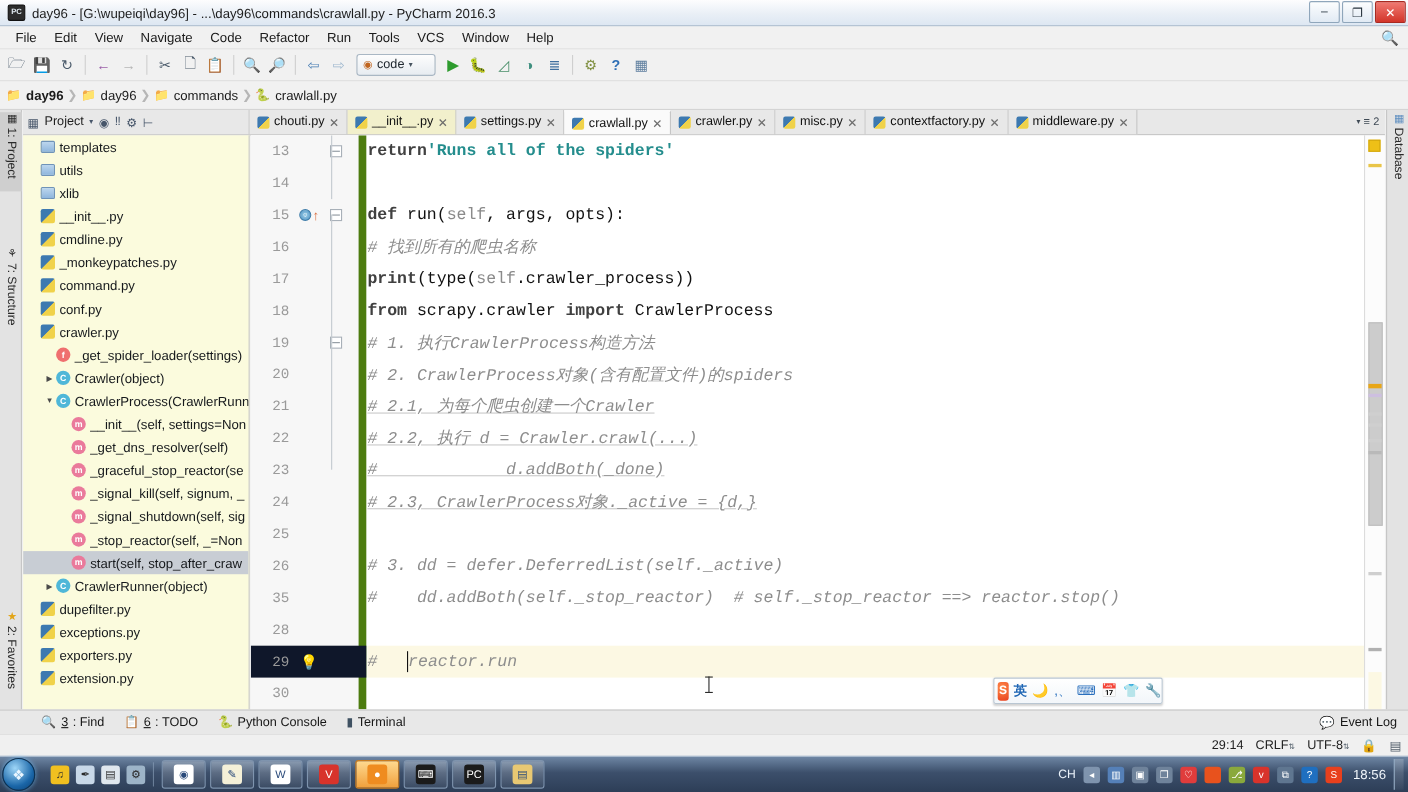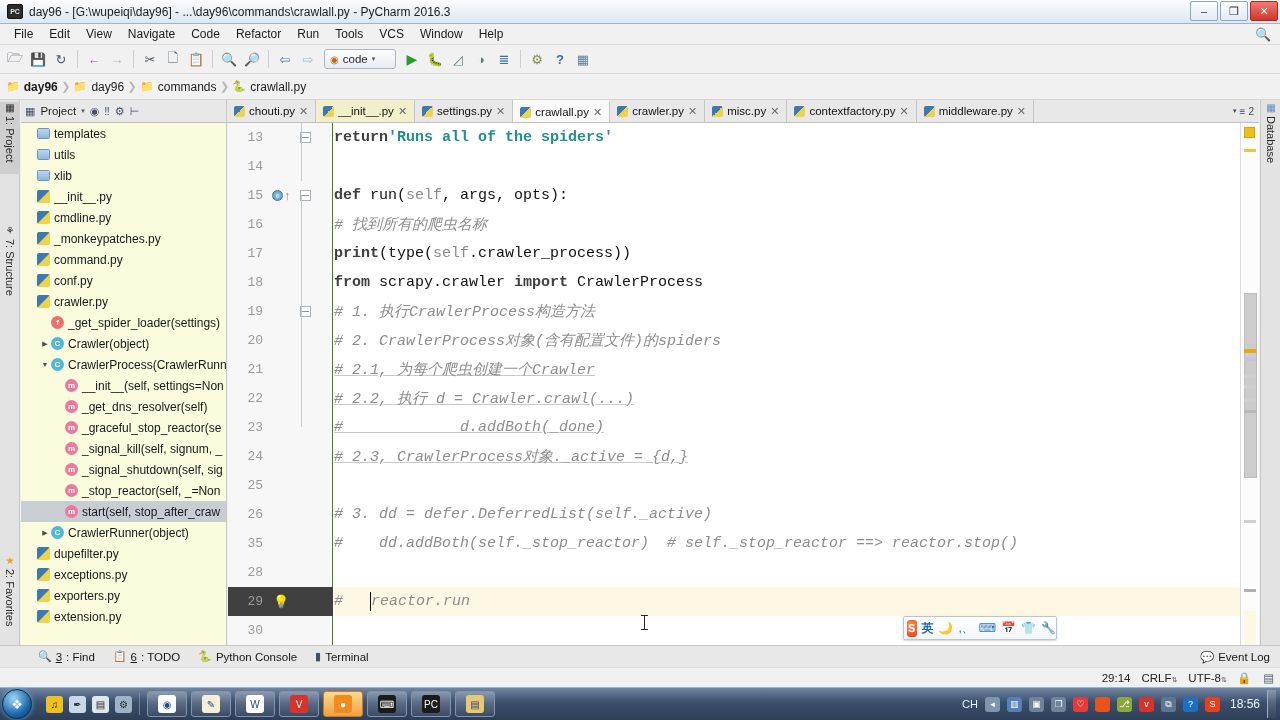--- a/index.html
+++ b/index.html
@@ -152,21 +152,21 @@
   .mico { background:#ea7a9b; }
   .fico { background:#ef6f6f; }
 
   
   .editor {
     position:absolute; left:228px; top:123px; width:1012px; height:522px;
     background:#ffffff; overflow:hidden;
   }
   .gutter {
     position:absolute; left:0; top:0; width:105px; height:522px;
-    background:#f7f7f7; border-right:1px solid #4d7c0f;
+    background:#f7f7f7; border-right:7px solid #4d7c0f;
   }
   .gutter-line {
     position:absolute; left:0; width:105px; height:29px;
     display:flex; align-items:center;
   }
   .lnum {
     width:40px; text-align:right; padding-right:5px;
     font-family:"Liberation Mono", monospace; font-size:13px; color:#9a9a9a;
   }
   .gmark { width:26px; display:flex; align-items:center; justify-content:center; }
@@ -681,21 +681,21 @@
         <div class="gutter-line" style="top: 406px;">
           <span class="lnum">35</span>
           <span class="gmark"></span>
           <span class="ficon"></span>
         </div>
         <div class="gutter-line" style="top: 435px;">
           <span class="lnum">28</span>
           <span class="gmark"></span>
           <span class="ficon"></span>
         </div>
-        <div class="gutter-line" style="top: 464px; background: #404040;">
+        <div class="gutter-line" style="top: 464px; background: #0f172a;">
           <span class="lnum">29</span>
           <span class="gmark">
             <span class="bulb">💡</span>
           </span>
           <span class="ficon"></span>
         </div>
         <div class="gutter-line" style="top: 493px;">
           <span class="lnum">30</span>
           <span class="gmark"></span>
           <span class="ficon"></span>

